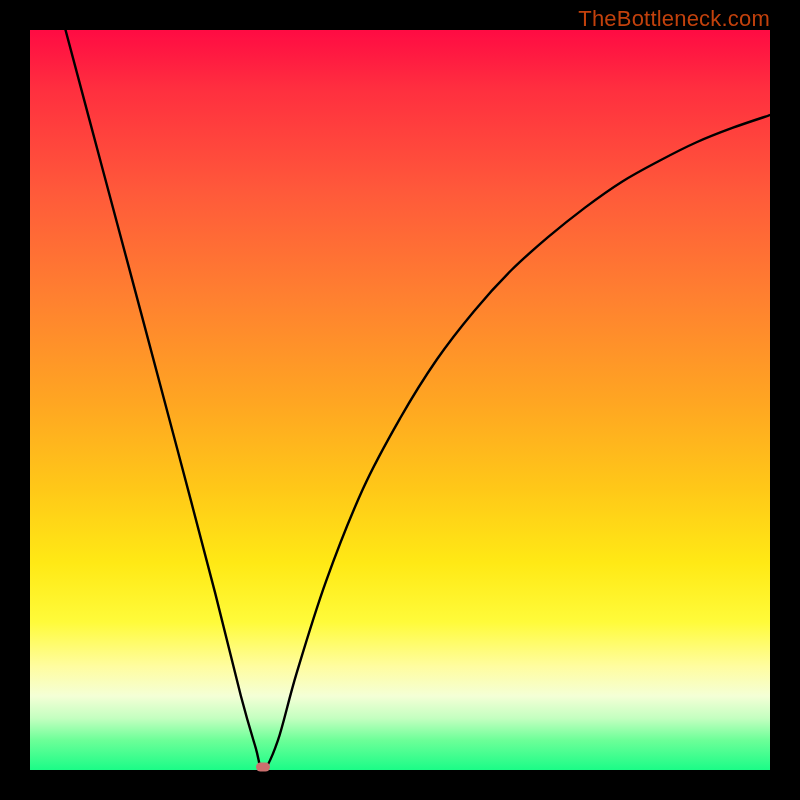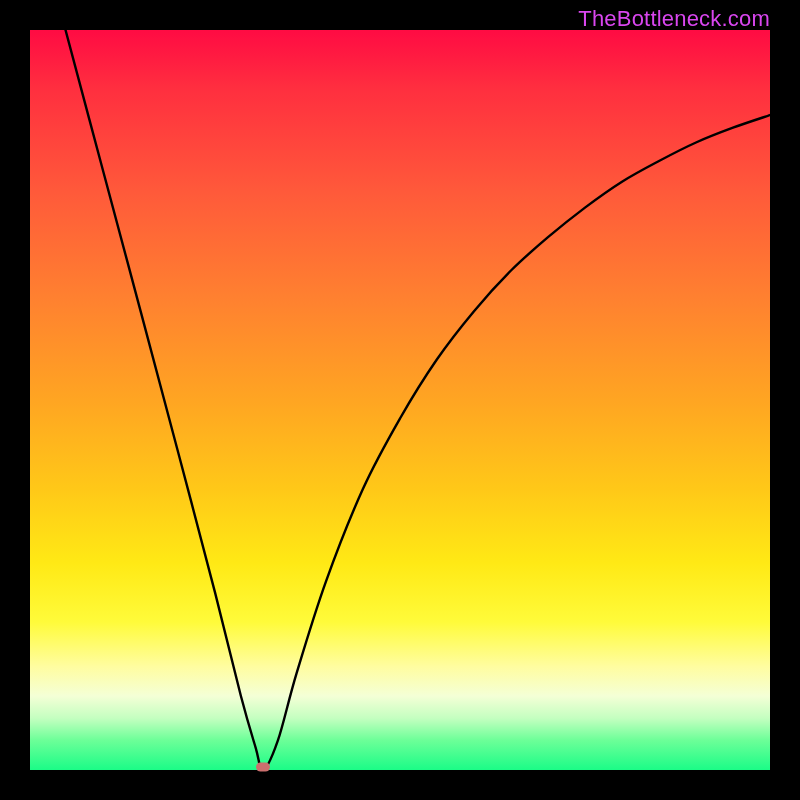--- a/index.html
+++ b/index.html
@@ -38,21 +38,21 @@
       #f4ffd6 90%,
       #c4ffc0 93%,
       #6cff98 96%,
       #1bfc87 100%
     );
   }
   .watermark {
     position: absolute;
     top: 6px;
     right: 30px;
-    color: #d946ef;
+    color: #c2410c;
     font-size: 22px;
     letter-spacing: 0.2px;
     font-weight: 400;
   }
   svg.curve {
     position: absolute;
     left: 0;
     top: 0;
     width: 740px;
     height: 740px;

